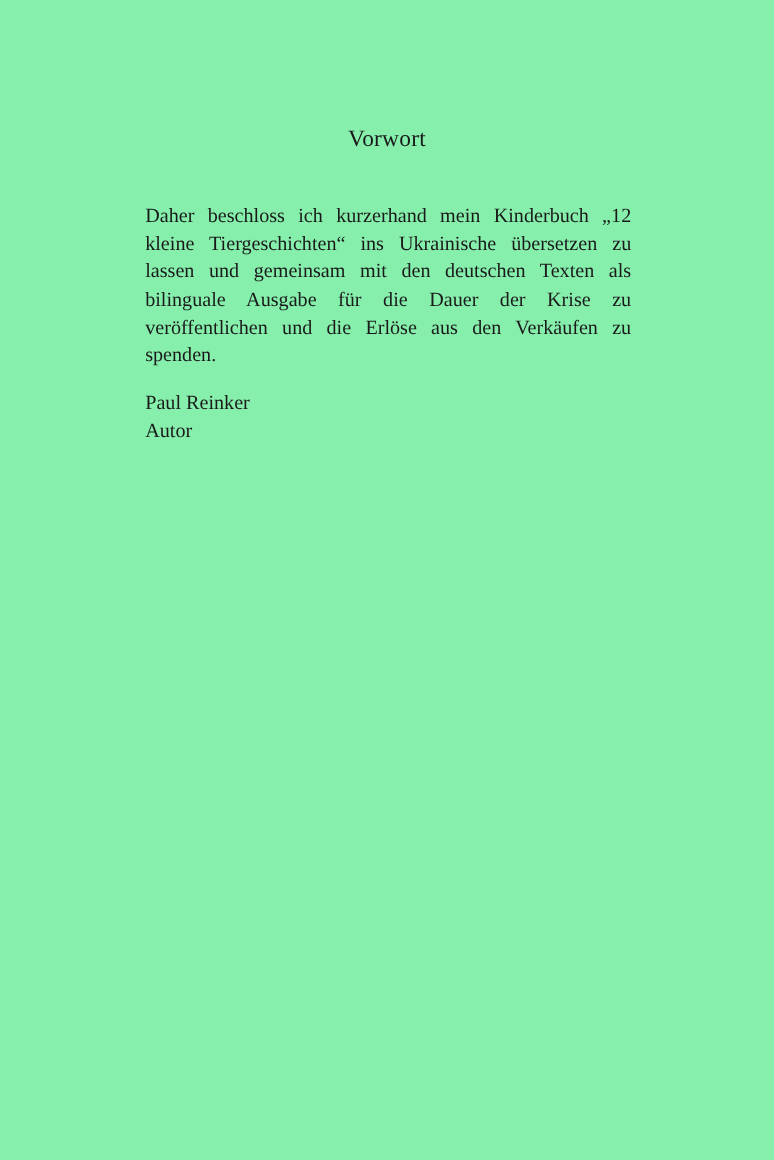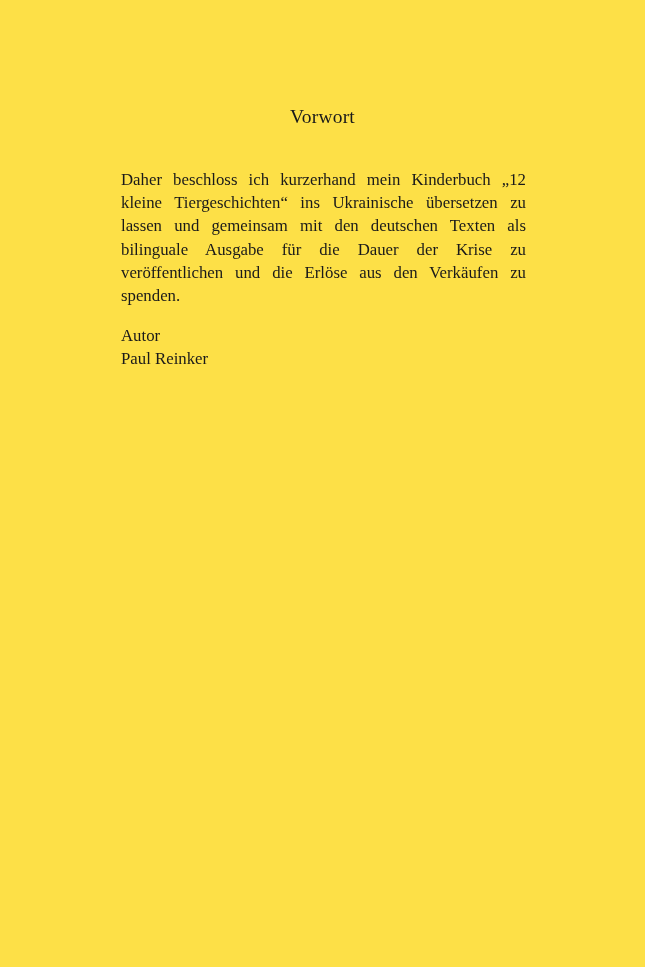--- a/index.html
+++ b/index.html
@@ -14,21 +14,21 @@
     font-family: "Liberation Serif", "DejaVu Serif", serif;
     color: #1a1a1a;
     -webkit-font-smoothing: antialiased;
     overflow: hidden;
   }
 
   .page {
     position: relative;
     width: 645px;
     height: 967px;
-    background: #fde047;
+    background: #86efac;
     box-sizing: border-box;
   }
 
   .page-title {
     position: absolute;
     top: 104px;
     left: 0;
     width: 645px;
     text-align: center;
     font-size: 19.5px;
@@ -81,19 +81,19 @@
   <h1 class="page-title">Vorwort</h1>
 
   <div class="text-column">
 
 
 
     <p class="body-paragraph">Daher beschloss ich kurzerhand mein Kinderbuch „12 kleine Tiergeschichten“ ins Ukrainische übersetzen zu lassen und gemeinsam mit den deutschen Texten als bilinguale Ausgabe für die Dauer der Krise zu veröffentlichen und die Erlöse aus den Verkäufen zu spenden.</p>
 
 
     <div class="signature-block">
+      <span class="signature-line">Paul Reinker</span>
       <span class="signature-line">Autor</span>
-      <span class="signature-line">Paul Reinker</span>
     </div>
 
   </div>
 
 </div>
 
 </body></html>

